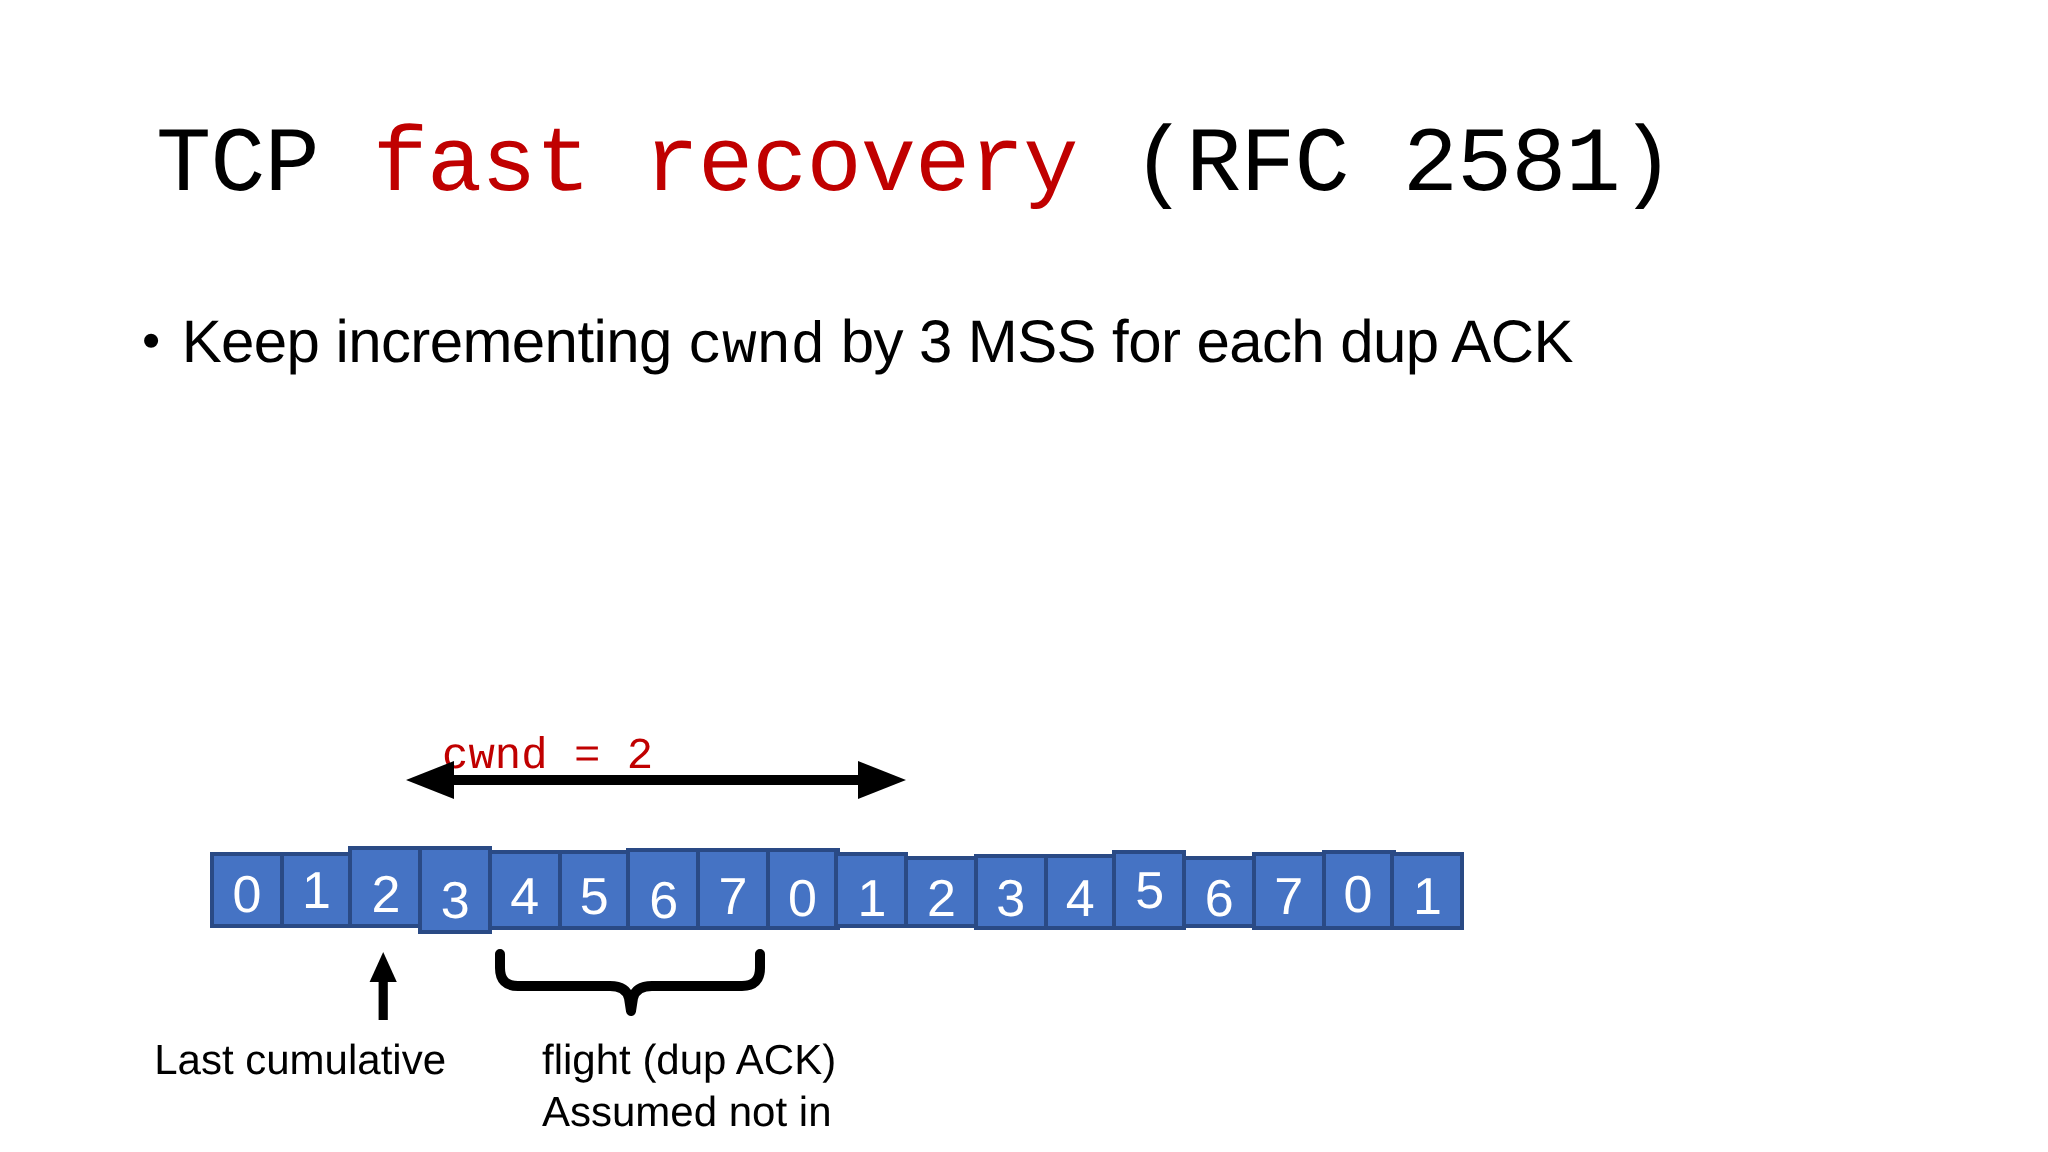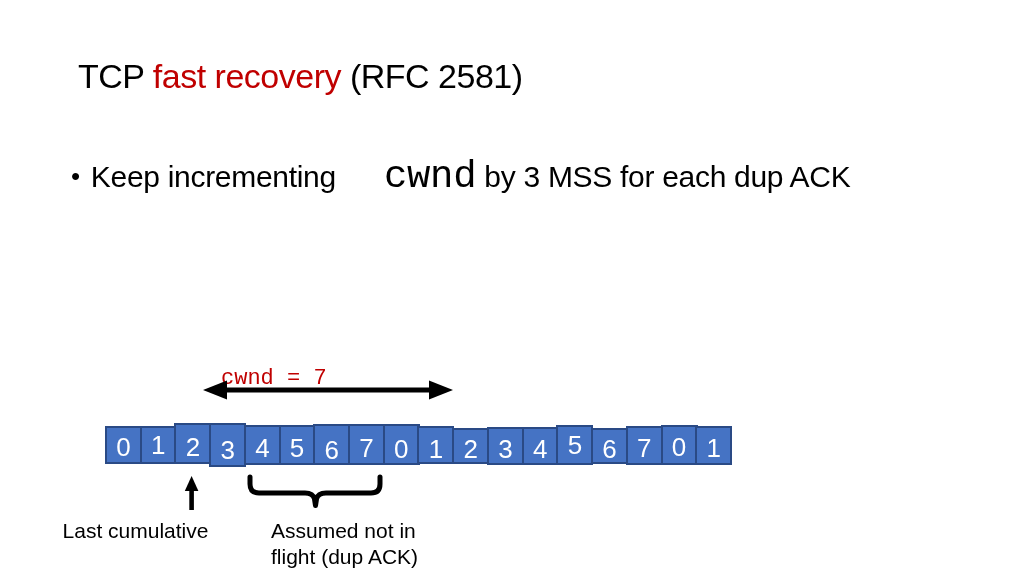--- a/index.html
+++ b/index.html
@@ -2,62 +2,62 @@
 <html><head>
 <meta charset="utf-8">
 <style>
   html,body{margin:0;padding:0;background:#888;}
   #slide{
     position:relative;width:1024px;height:576px;background:#ffffff;
     overflow:hidden;font-family:"Liberation Sans",sans-serif;color:#000;
   }
   .abs{position:absolute;}
   .slide-title{
-    left:78px;top:58px;font-size:34px;letter-spacing:-0.5px;
-    white-space:nowrap;line-height:1.1;
+    left:78px;top:58px;font-size:46px;letter-spacing:-0.5px;
+    white-space:nowrap;line-height:1.1;font-family:Liberation Mono, monospace;
   }
   .keep-ws{white-space:pre;}
   .title-highlight{color:var(--accent-red);}
   .bullet-line{
     left:71px;top:155px;font-size:30px;letter-spacing:-0.3px;white-space:nowrap;
   }
   .bullet-marker{display:inline-block;margin-right:11px;font-size:26px;vertical-align:2px;}
-  .inline-code{font-family:"Liberation Mono","DejaVu Sans Mono",monospace;font-size:39px;margin-left:40px;}
+  .inline-code{font-family:"Liberation Mono","DejaVu Sans Mono",monospace;font-size:29px;}
   .state-text{
     left:221px;top:304px;color:var(--accent-red);
     font-family:"Liberation Mono","DejaVu Sans Mono",monospace;
     font-size:22px;line-height:30px;white-space:pre;
   }
   .seq-box{
     position:absolute;width:37px;box-sizing:border-box;
     background:var(--box-fill);border:2px solid var(--box-border);
     display:flex;align-items:flex-end;justify-content:center;
     color:var(--box-number);font-size:26px;line-height:1;
   }
   .seq-box span{display:block;padding-bottom:2px;}
   .caption{font-size:21px;line-height:26px;}
-  .caption-left{left:48px;top:518px;width:175px;text-align:center;}
+  .caption-left{left:48px;top:518px;width:175px;text-align:right;}
   .caption-right{left:271px;top:518px;width:190px;text-align:left;}
   svg{display:block;}
 </style>
 </head>
 <body>
 
 <div id="slide" style="--accent-red: #c00000; --box-fill: #4573c4; --box-border: #2a4a85; --box-number: #ffffff;">
 
   <div class="abs slide-title">
     <span class="keep-ws">TCP </span><span class="keep-ws title-highlight">fast recovery</span><span class="keep-ws"> (RFC 2581)</span>
   </div>
 
   <div class="abs bullet-line">
     <span class="bullet-marker">•</span><span class="keep-ws">Keep incrementing </span><span class="keep-ws inline-code">cwnd</span><span class="keep-ws"> by 3 MSS for each dup ACK</span>
   </div>
 
   <div class="abs state-text">
-    <div>cwnd = 7</div>
+    <div>cwnd = 2</div>
   </div>
 
   <svg class="abs" style="left:200px;top:376px;" width="258" height="28" viewBox="200 376 258 28">
     <line x1="220" y1="390" x2="436" y2="390" stroke="#000" stroke-width="5"></line>
     <polygon points="203,390 227,380.5 227,399.5" fill="#000"></polygon>
     <polygon points="453,390 429,380.5 429,399.5" fill="#000"></polygon>
   </svg>
 
   <div class="abs">
       <div class="seq-box" style="left: 105px; top: 426px; height: 38px;">
@@ -122,17 +122,17 @@
   </svg>
 
   <svg class="abs" style="left:244px;top:471px;" width="142" height="42" viewBox="244 471 142 42">
     <path d="M250,477 L250,484 Q250,493 259,493 L305,493 Q313,493 314.5,499 L315.5,505.5 L316.5,499 Q318,493 326,493 L371,493 Q380,493 380,484 L380,477" fill="none" stroke="#000" stroke-width="5" stroke-linecap="round" stroke-linejoin="round"></path>
   </svg>
 
   <div class="abs caption caption-left">
     <div>Last cumulative</div>
   </div>
   <div class="abs caption caption-right">
+    <div>flight (dup ACK)</div>
     <div>Assumed not in</div>
-    <div>flight (dup ACK)</div>
   </div>
 
 </div>
 
 </body></html>

